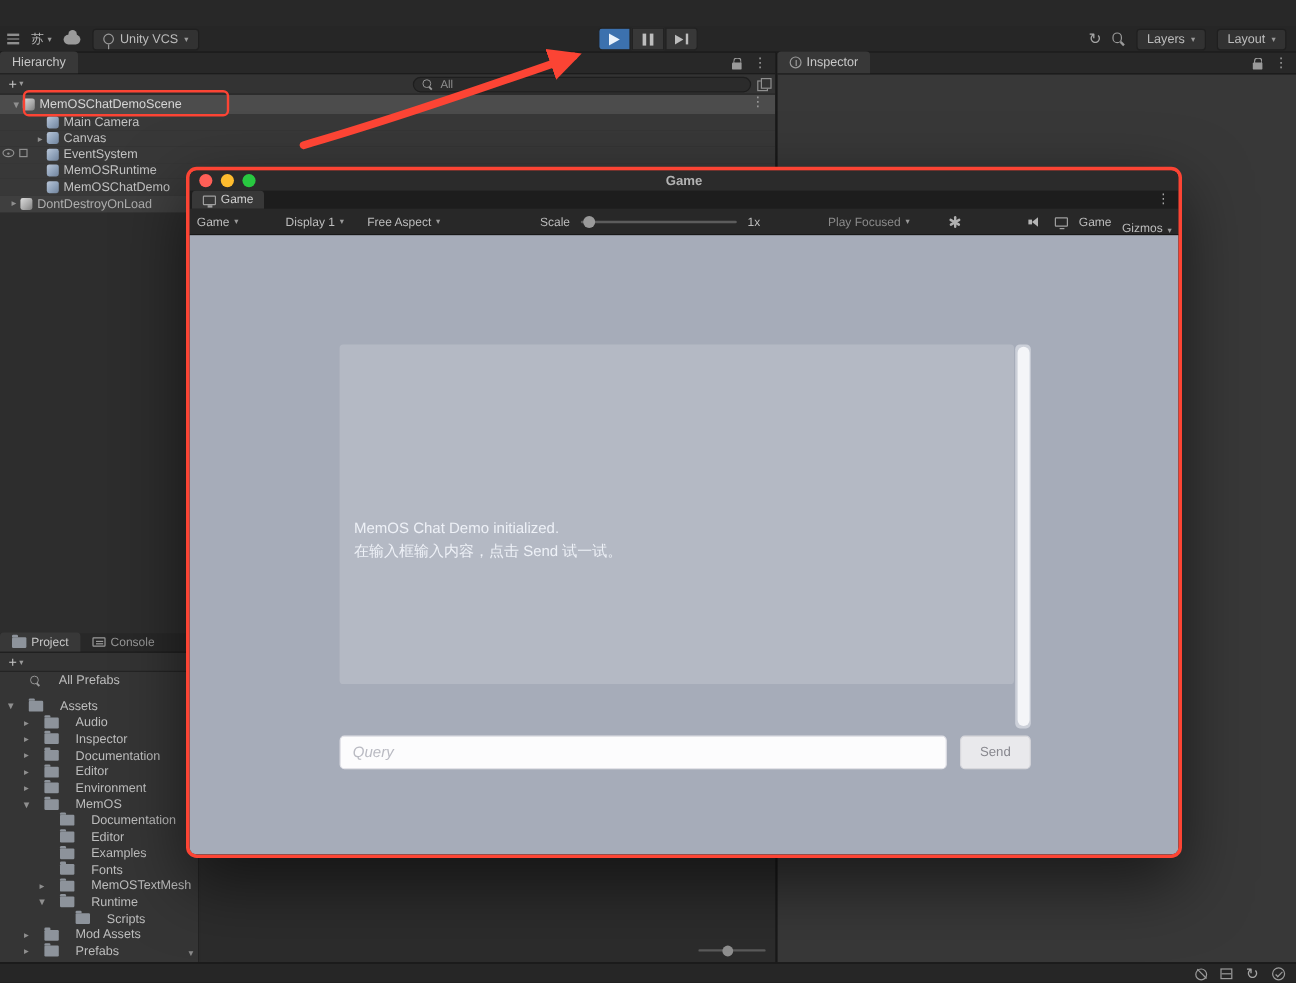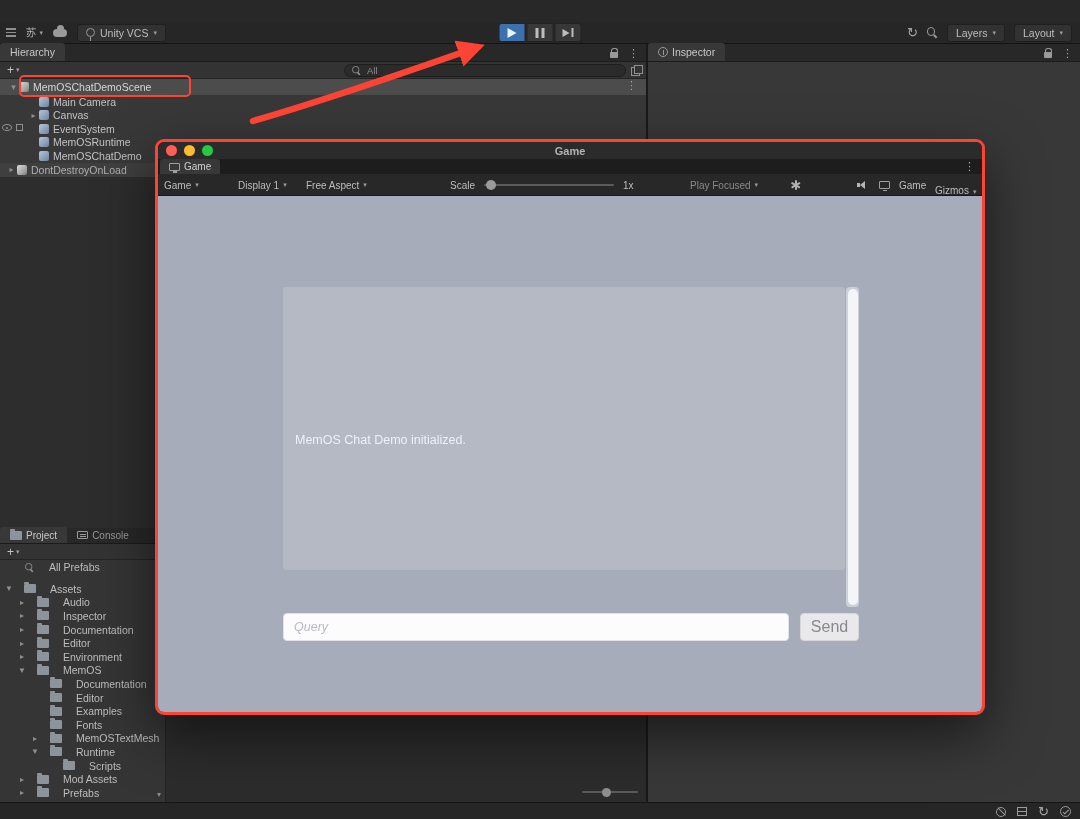--- a/index.html
+++ b/index.html
@@ -160,21 +160,21 @@
   .chat-panel{position:absolute;left:125px;top:91px;width:562px;height:283px;border-radius:3px;
     background:var(--chat_panel_bg,#b4b9c4);}
   .chat-lines{position:absolute;left:12px;top:144px;font-size:12.5px;line-height:18.5px;color:#eef1f7;}
   .chat-scrollbar{position:absolute;left:688px;top:91px;width:13px;height:320px;background:#ccd0d9;border-radius:4px;}
   .chat-thumb{position:absolute;left:1.5px;top:2px;width:10px;height:316px;background:#f4f5f8;border-radius:5px;}
   .query-input{position:absolute;left:125px;top:417px;width:506px;height:28px;background:#fcfcfd;
     border:1px solid #e2e2e8;border-radius:4px;padding:0 10px;font-size:12.5px;color:#333;
     font-family:inherit;outline:none;}
   .query-input::placeholder{color:#b9bac2;font-style:italic;}
   .send-button{position:absolute;left:642px;top:417px;width:59px;height:28px;background:#e9e9ec;
-    border:1px solid #d7d7dc;border-radius:4px;font-size:16px;color:#88888f;font-family:inherit;}
+    border:1px solid #d7d7dc;border-radius:4px;font-size:11px;color:#88888f;font-family:inherit;}
 
   
   .anno-box{position:absolute;left:19px;top:75px;width:172px;height:22px;z-index:9;
     border:2.5px solid var(--annotation_red,#fc4434);border-radius:5px;pointer-events:none;}
   .anno-arrow{position:absolute;left:0;top:0;width:1080px;height:819px;z-index:9;pointer-events:none;}
 </style>
 </head>
 <body>
 
 <div class="screen">
@@ -487,20 +487,21 @@
       </span>
       <span class="gwt" style="left:777px;align-items:flex-end;">
         <span>Gizmos</span>
         <span class="chev">▾</span>
       </span>
     </div>
     <div class="gw-viewport">
       <div class="chat-panel">
         <div class="chat-lines">
           <div>MemOS Chat Demo initialized.</div>
+          <div>在输入框输入内容，点击 Send 试一试。</div>
         </div>
       </div>
       <div class="chat-scrollbar">
         <div class="chat-thumb"></div>
       </div>
       <input class="query-input" placeholder="Query" style="">
       <button class="send-button">Send</button>
     </div>
   </div>
 

